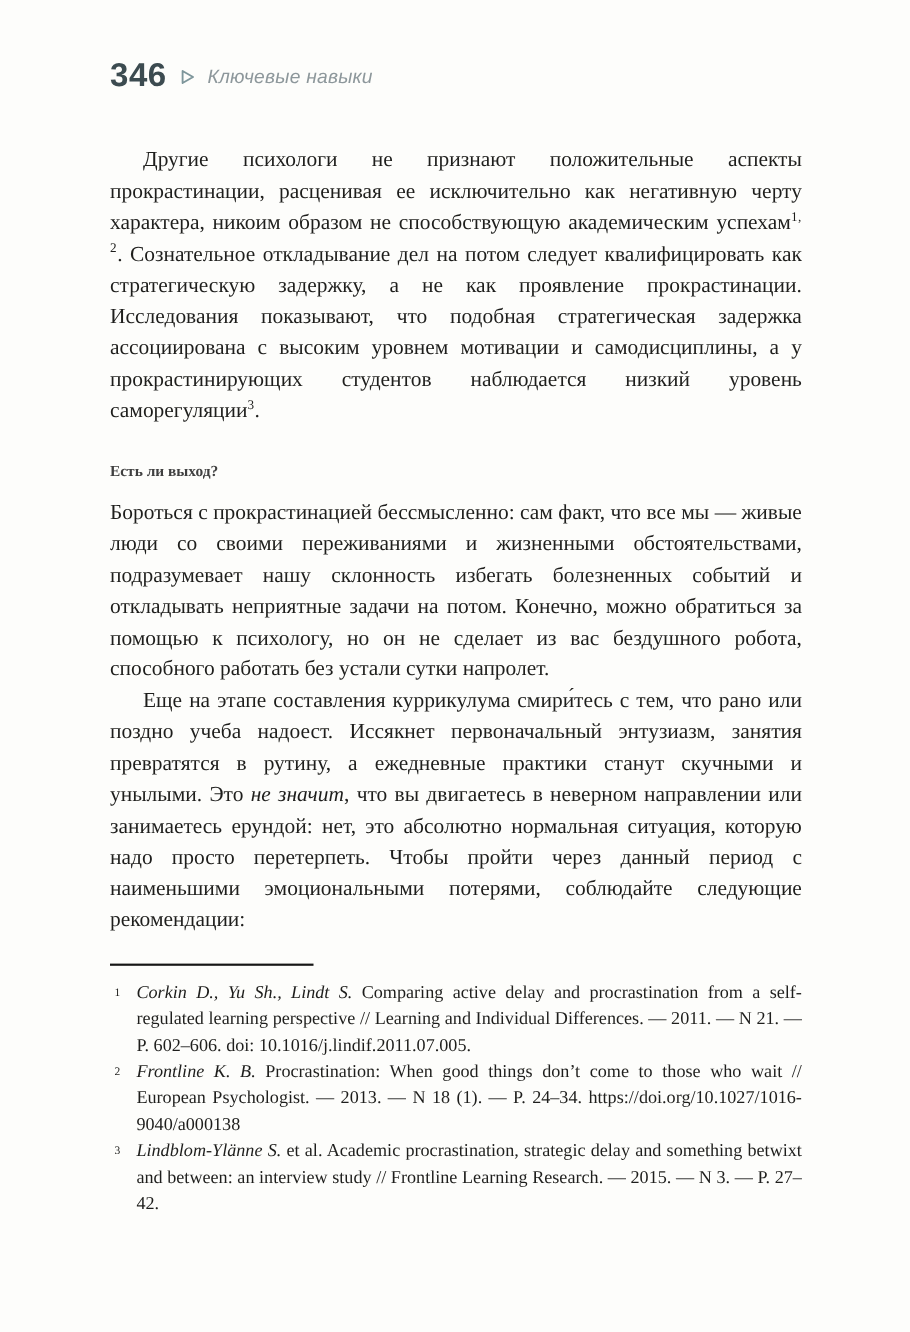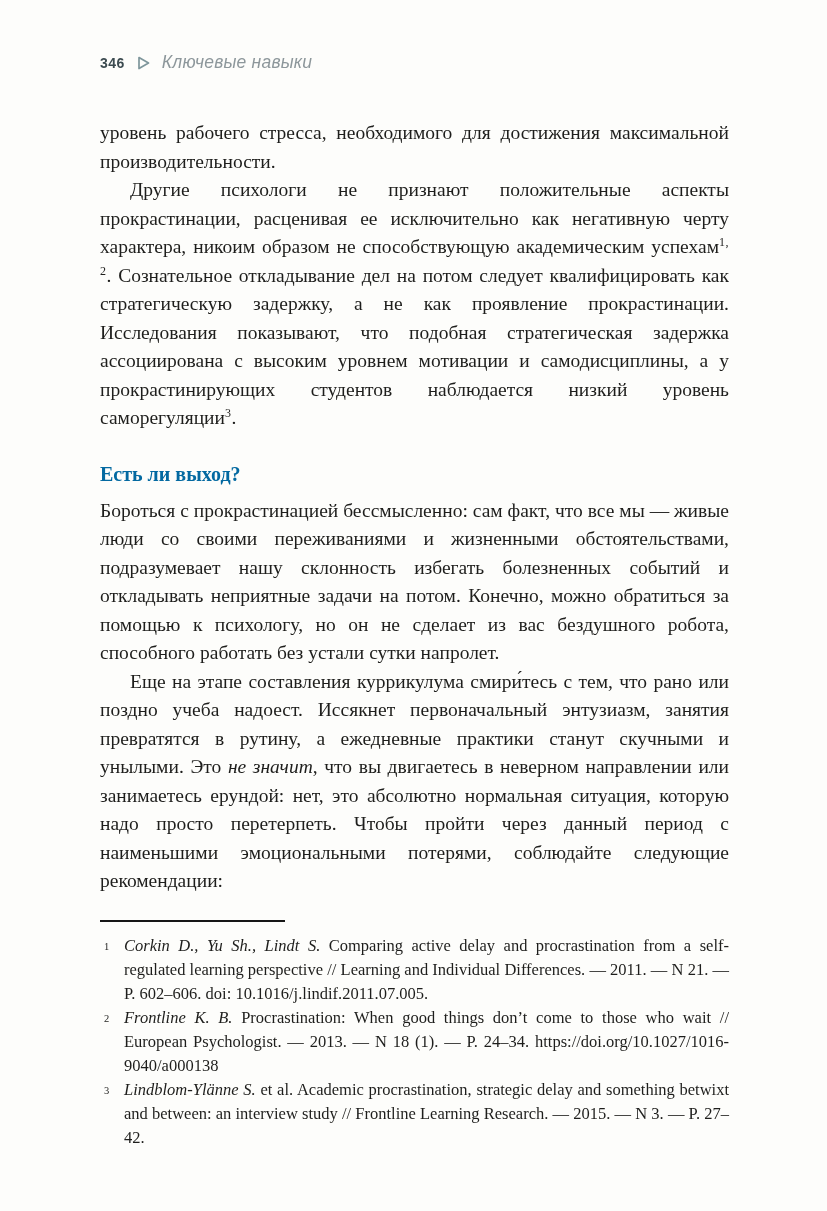--- a/index.html
+++ b/index.html
@@ -21,21 +21,21 @@
 
   
   .page-header {
     display: flex;
     align-items: center;
     gap: 11px;
     font-family: "Liberation Sans", "DejaVu Sans", sans-serif;
     margin-bottom: 46px;
   }
   .page-number {
-    font-size: 14px;
+    font-size: 30px;
     font-weight: bold;
     color: #3c4b50;
     letter-spacing: 0.5px;
   }
   .triangle-icon {
     display: inline-block;
     flex: 0 0 auto;
     margin-top: 1px;
   }
   .section-title {
@@ -56,23 +56,23 @@
   }
   .body-text p.indent { text-indent: 30px; }
   .fn-ref {
     font-size: 12px;
     line-height: 0;
     vertical-align: super;
     letter-spacing: 0.5px;
   }
   .subheading {
     margin: 27px 0 9px 0;
-    font-size: 20px;
+    font-size: 14px;
     font-weight: bold;
-    color: #0369a1;
+    color: #404040;
     line-height: 28px;
     font-family: "Liberation Serif", "DejaVu Serif", serif;
   }
   em { font-style: italic; }
 
   
   .footnotes {
     margin-top: 24px;
   }
   .fn-rule {
@@ -106,21 +106,20 @@
 
   <header class="page-header">
     <span class="page-number">346</span>
     <svg class="triangle-icon" width="15" height="16" viewBox="0 0 15 16">
       <path d="M3 2.5 L12.5 8 L3 13.5 Z" fill="none" stroke="#7e969b" stroke-width="1.7" stroke-linejoin="round"></path>
     </svg>
     <span class="section-title">Ключевые навыки</span>
   </header>
 
   <main class="body-text">
-    <p class="para">уровень рабочего стресса, необходимого для достижения максимальной производительности.</p>
 
     <p class="para indent"><span>Другие психологи не признают положительные аспекты прокрастинации, расценивая ее исключительно как негативную черту характера, никоим образом не способствующую академическим успехам</span><sup class="fn-ref">1, 2</sup><span>. Сознательное откладывание дел на потом следует квалифицировать как стратегическую задержку, а не как проявление прокрастинации. Исследования показывают, что подобная стратегическая задержка ассоциирована с высоким уровнем мотивации и самодисциплины, а у прокрастинирующих студентов наблюдается низкий уровень саморегуляции</span><sup class="fn-ref">3</sup><span>.</span></p>
 
     <h2 class="subheading">Есть ли выход?</h2>
 
     <p class="para">Бороться с прокрастинацией бессмысленно: сам факт, что все мы — живые люди со своими переживаниями и жизненными обстоятельствами, подразумевает нашу склонность избегать болезненных событий и откладывать неприятные задачи на потом. Конечно, можно обратиться за помощью к психологу, но он не сделает из вас бездушного робота, способного работать без устали сутки напролет.</p>
 
     <p class="para indent"><span>Еще на этапе составления куррикулума смири́тесь с тем, что рано или поздно учеба надоест. Иссякнет первоначальный энтузиазм, занятия превратятся в рутину, а ежедневные практики станут скучными и унылыми. Это </span><em>не значит</em><span>, что вы двигаетесь в неверном направлении или занимаетесь ерундой: нет, это абсолютно нормальная ситуация, которую надо просто перетерпеть. Чтобы пройти через данный период с наименьшими эмоциональными потерями, соблюдайте следующие рекомендации:</span></p>
   </main>
 

